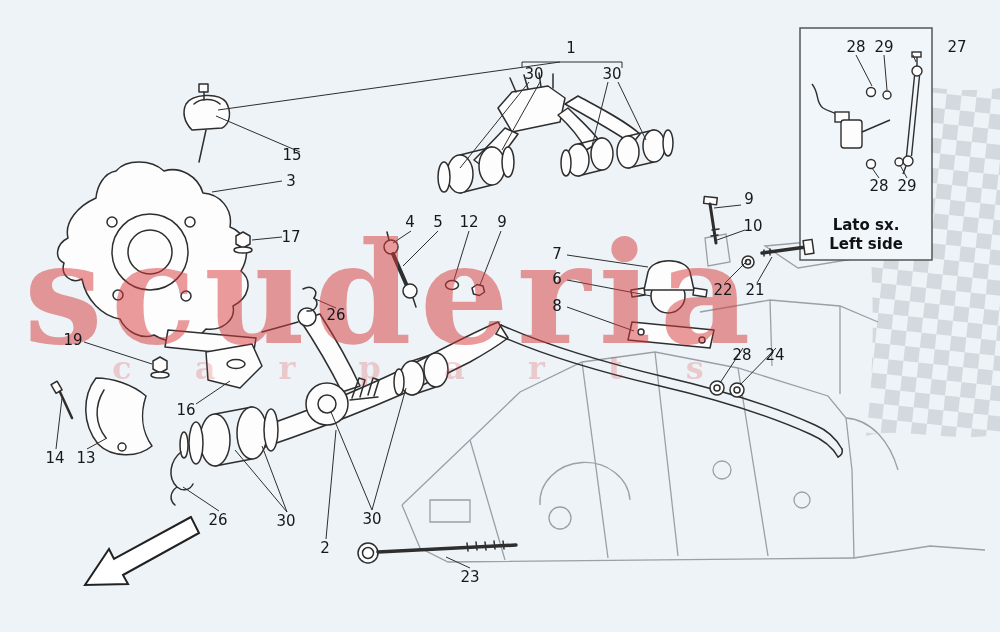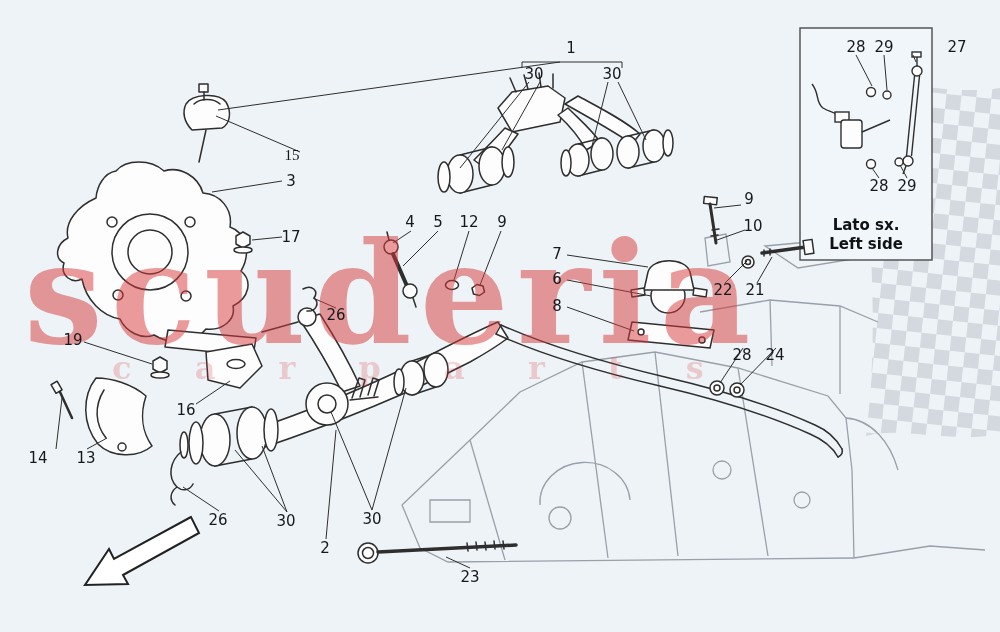--- a/index.html
+++ b/index.html
@@ -277,40 +277,40 @@
 
   <div class="inset-caption">
     <div>Lato sx.</div>
     <div>Left side</div>
   </div>
 
   <div class="callout-layer">
       <div class="callout" style="left: 571px; top: 48px;">1</div>
       <div class="callout" style="left: 534px; top: 74px;">30</div>
       <div class="callout" style="left: 612px; top: 74px;">30</div>
-      <div class="callout" style="left: 292px; top: 155px; font-family: Liberation Serif, serif;">15</div>
+      <div class="callout" style="left: 292px; top: 155px;">15</div>
       <div class="callout" style="left: 291px; top: 181px;">3</div>
       <div class="callout" style="left: 291px; top: 237px;">17</div>
       <div class="callout" style="left: 749px; top: 199px;">9</div>
       <div class="callout" style="left: 753px; top: 226px; text-align: right;">10</div>
       <div class="callout" style="left: 410px; top: 222px;">4</div>
       <div class="callout" style="left: 438px; top: 222px;">5</div>
       <div class="callout" style="left: 469px; top: 222px;">12</div>
       <div class="callout" style="left: 502px; top: 222px;">9</div>
       <div class="callout" style="left: 557px; top: 254px;">7</div>
       <div class="callout" style="left: 557px; top: 279px;">6</div>
       <div class="callout" style="left: 557px; top: 306px;">8</div>
       <div class="callout" style="left: 723px; top: 290px;">22</div>
       <div class="callout" style="left: 755px; top: 290px;">21</div>
       <div class="callout" style="left: 336px; top: 315px;">26</div>
       <div class="callout" style="left: 73px; top: 340px;">19</div>
       <div class="callout" style="left: 742px; top: 355px;">28</div>
       <div class="callout" style="left: 775px; top: 355px;">24</div>
       <div class="callout" style="left: 186px; top: 410px;">16</div>
-      <div class="callout" style="left: 38px; top: 458px;">14</div>
+      <div class="callout" style="left: 55px; top: 458px;">14</div>
       <div class="callout" style="left: 86px; top: 458px;">13</div>
       <div class="callout" style="left: 218px; top: 520px;">26</div>
       <div class="callout" style="left: 286px; top: 521px;">30</div>
       <div class="callout" style="left: 325px; top: 548px;">2</div>
       <div class="callout" style="left: 372px; top: 519px;">30</div>
       <div class="callout" style="left: 470px; top: 577px;">23</div>
       <div class="callout" style="left: 856px; top: 47px;">28</div>
       <div class="callout" style="left: 884px; top: 47px;">29</div>
       <div class="callout" style="left: 913px; top: 47px; margin-left: 44px;">27</div>
       <div class="callout" style="left: 879px; top: 186px;">28</div>

